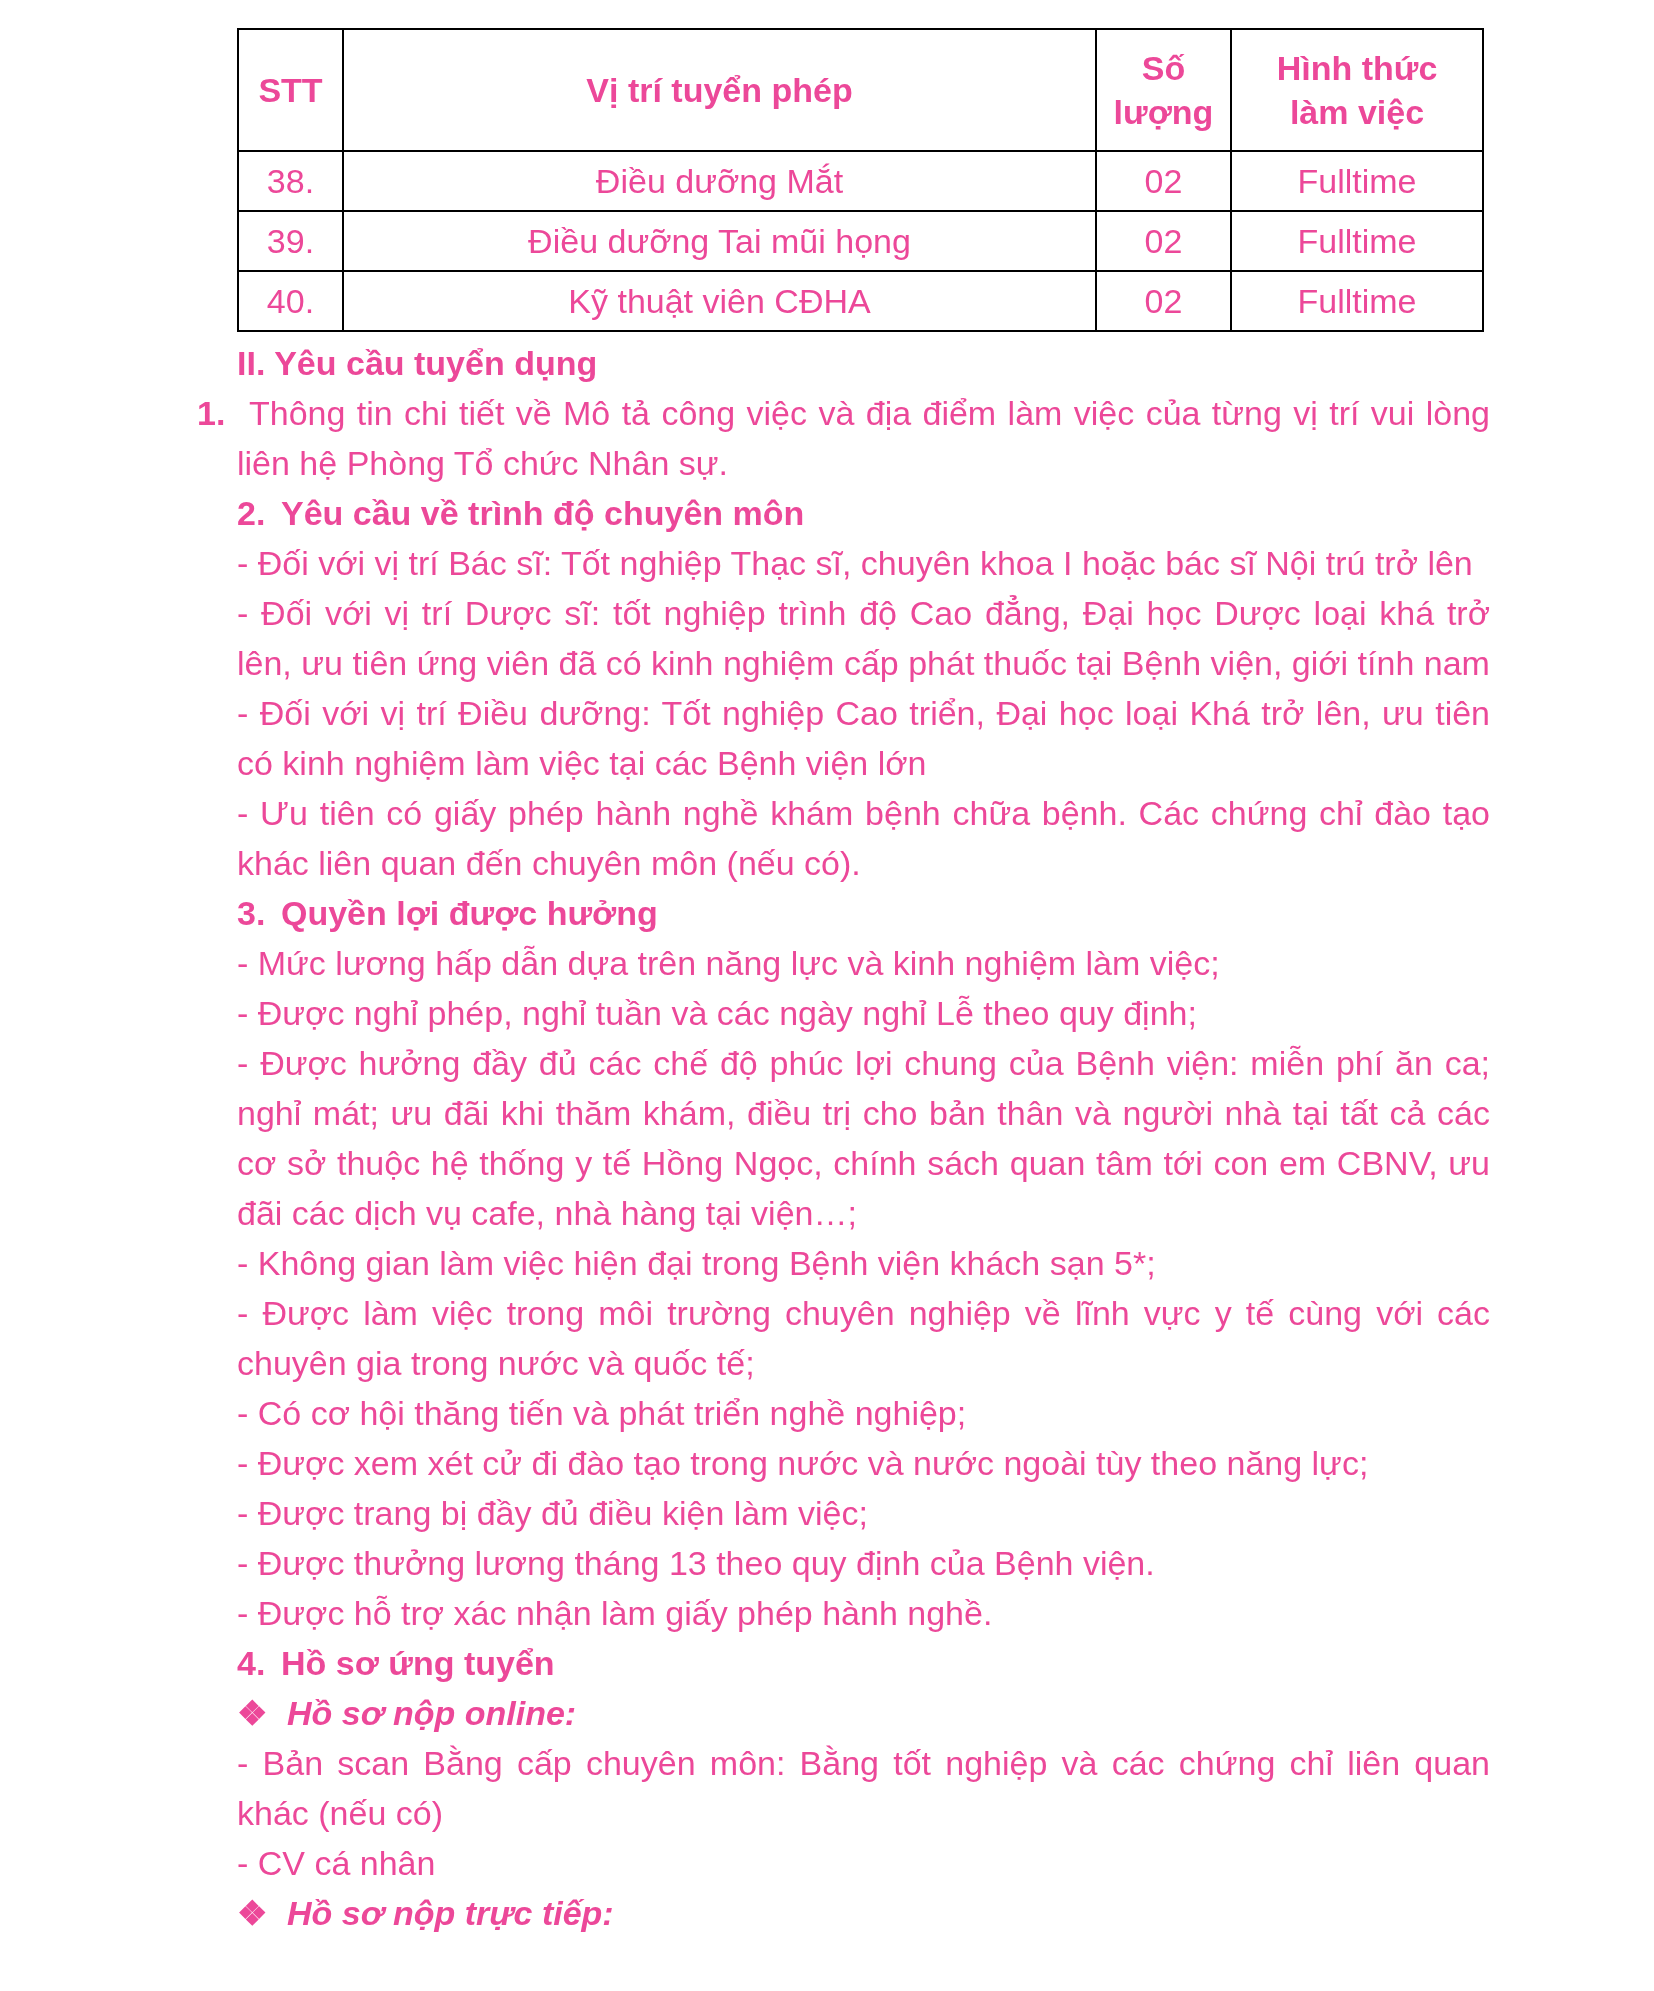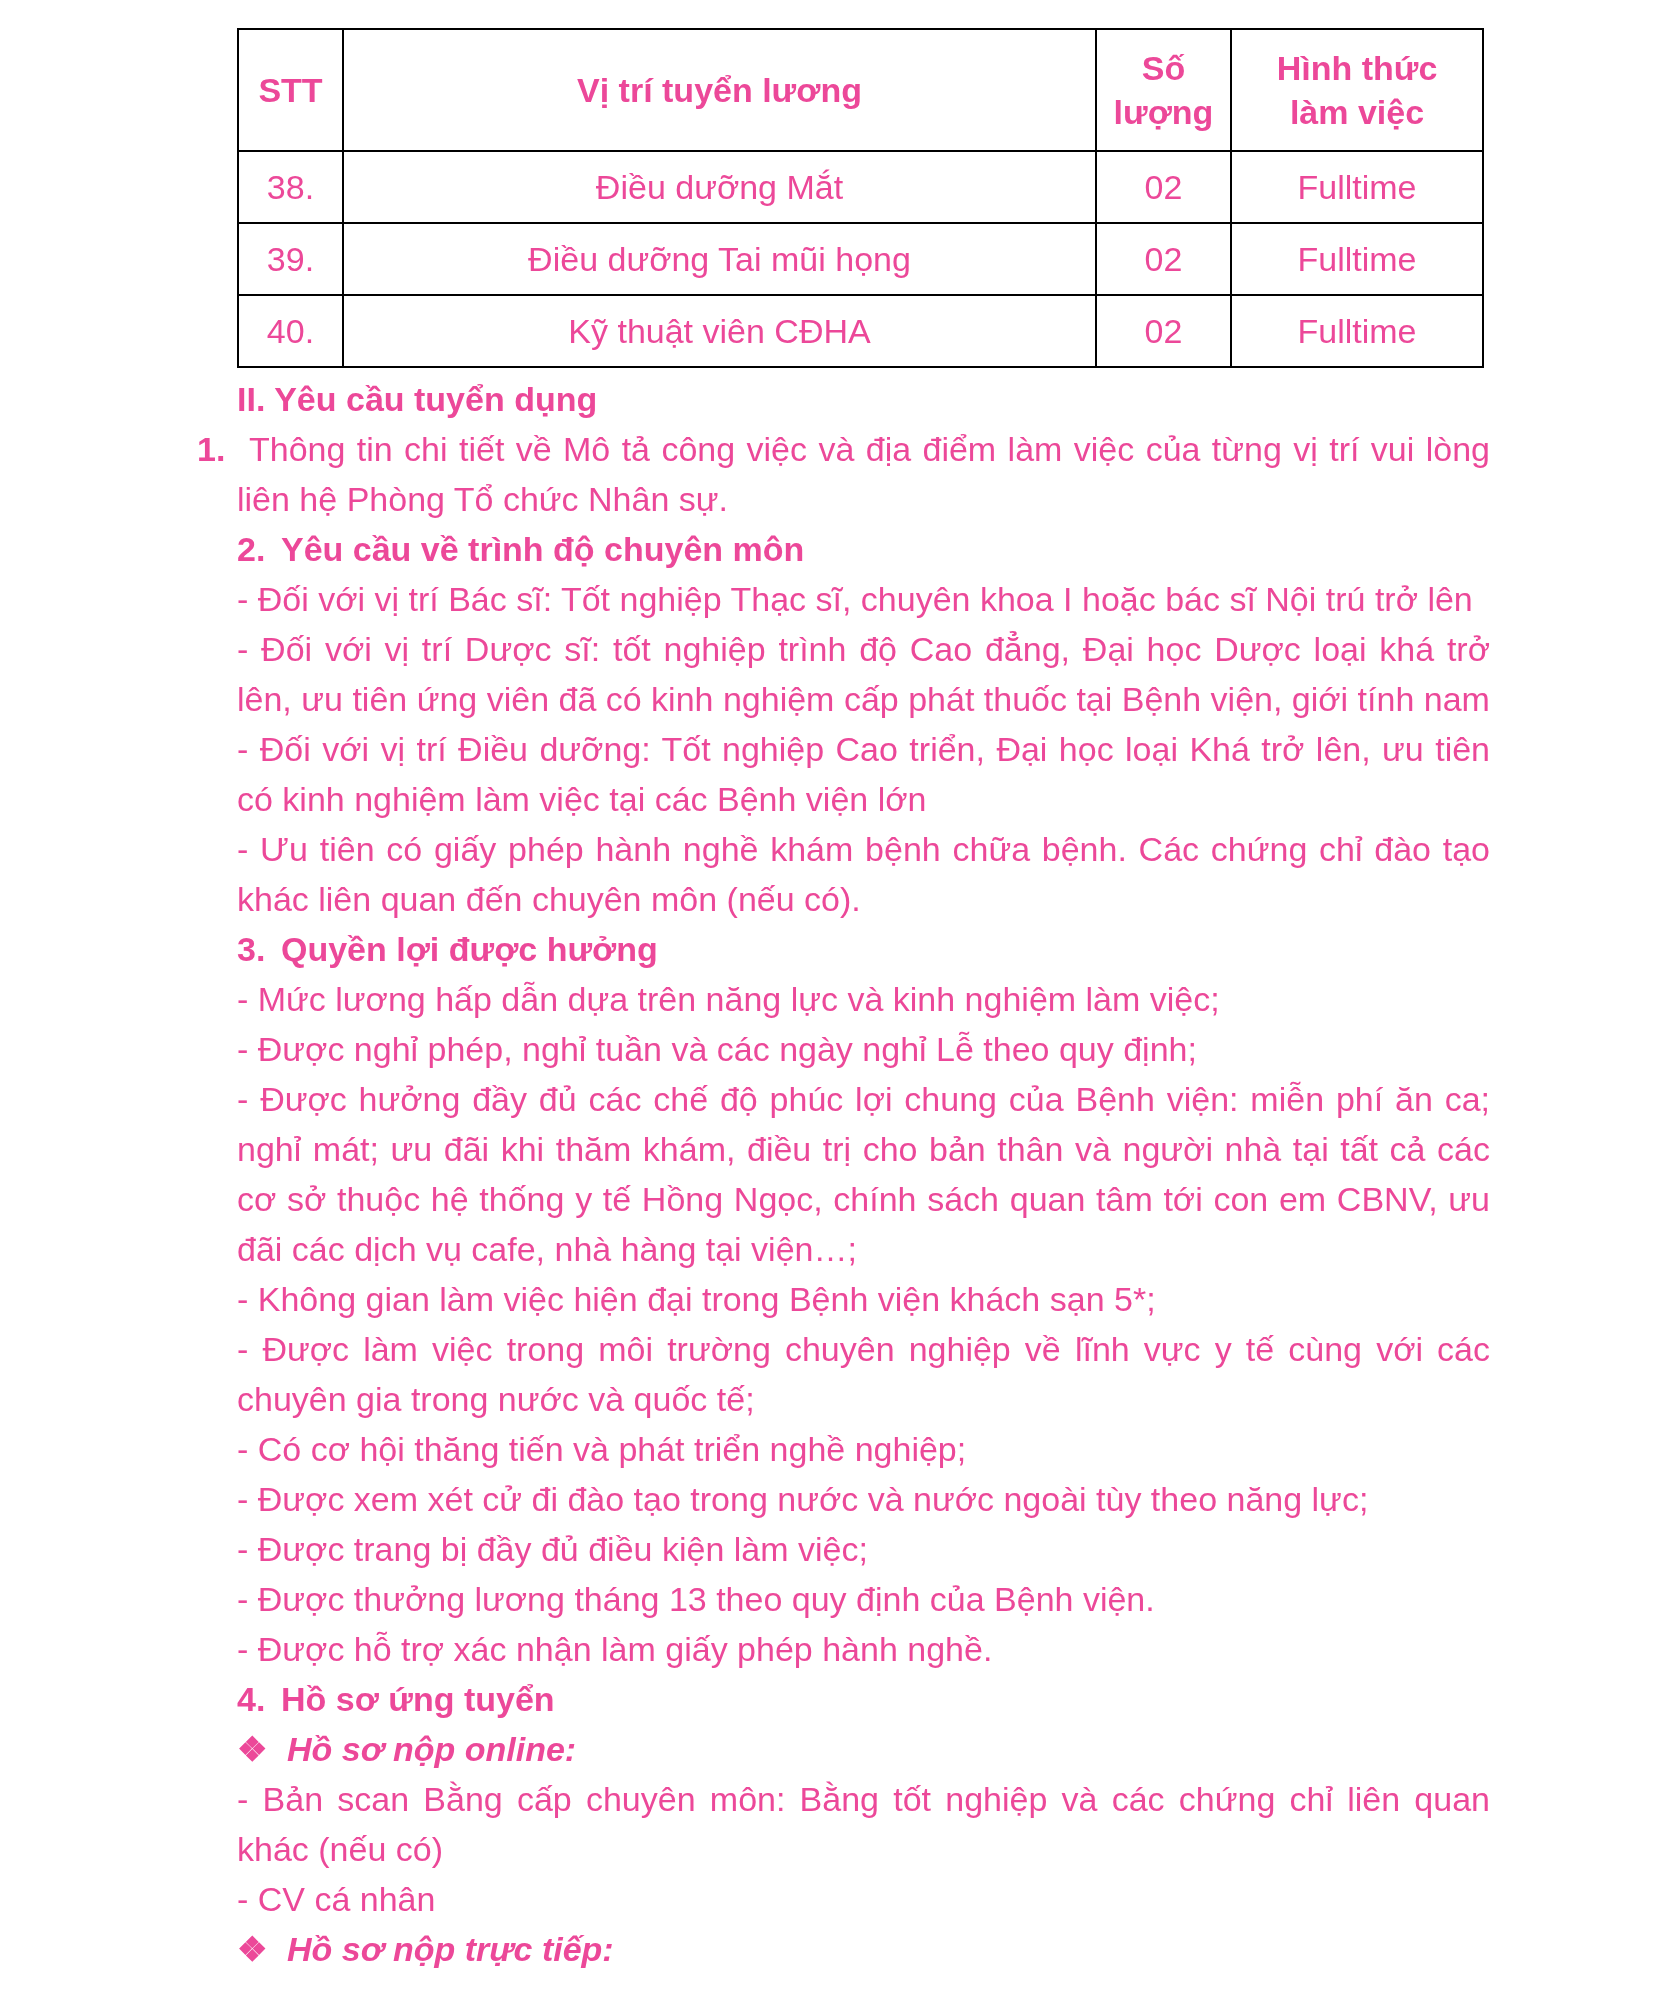--- a/index.html
+++ b/index.html
@@ -17,21 +17,21 @@
     border-collapse: collapse;
     table-layout: fixed;
     width: 1245px;
     margin: 28px 0 0 237px;
   }
   table.positions th, table.positions td {
     border: 2px solid #000000;
     overflow: hidden;
   }
   table.positions thead tr { height: 97px; }
-  table.positions tbody tr { height: 72px; }
+  table.positions tbody tr { height: 60px; }
   table.positions th {
     font-weight: 700;
     font-size: 34px;
     line-height: 44px;
     text-align: center;
     vertical-align: middle;
   }
   table.positions td {
     font-size: 34px;
     line-height: 40px;
@@ -73,21 +73,21 @@
   <table class="positions">
     <colgroup>
       <col class="c-stt">
         <col class="c-pos">
         <col class="c-qty">
         <col class="c-type">
     </colgroup>
     <thead>
       <tr>
         <th>STT</th>
-        <th>Vị trí tuyển lương</th>
+        <th>Vị trí tuyển phép</th>
         <th class="h-qty">Số lượng</th>
         <th class="h-type">Hình thức làm việc</th>
       </tr>
     </thead>
     <tbody>
       <tr>
         <td>38.</td>
         <td class="cell-pos">Điều dưỡng Mắt</td>
         <td>02</td>
         <td>Fulltime</td>

